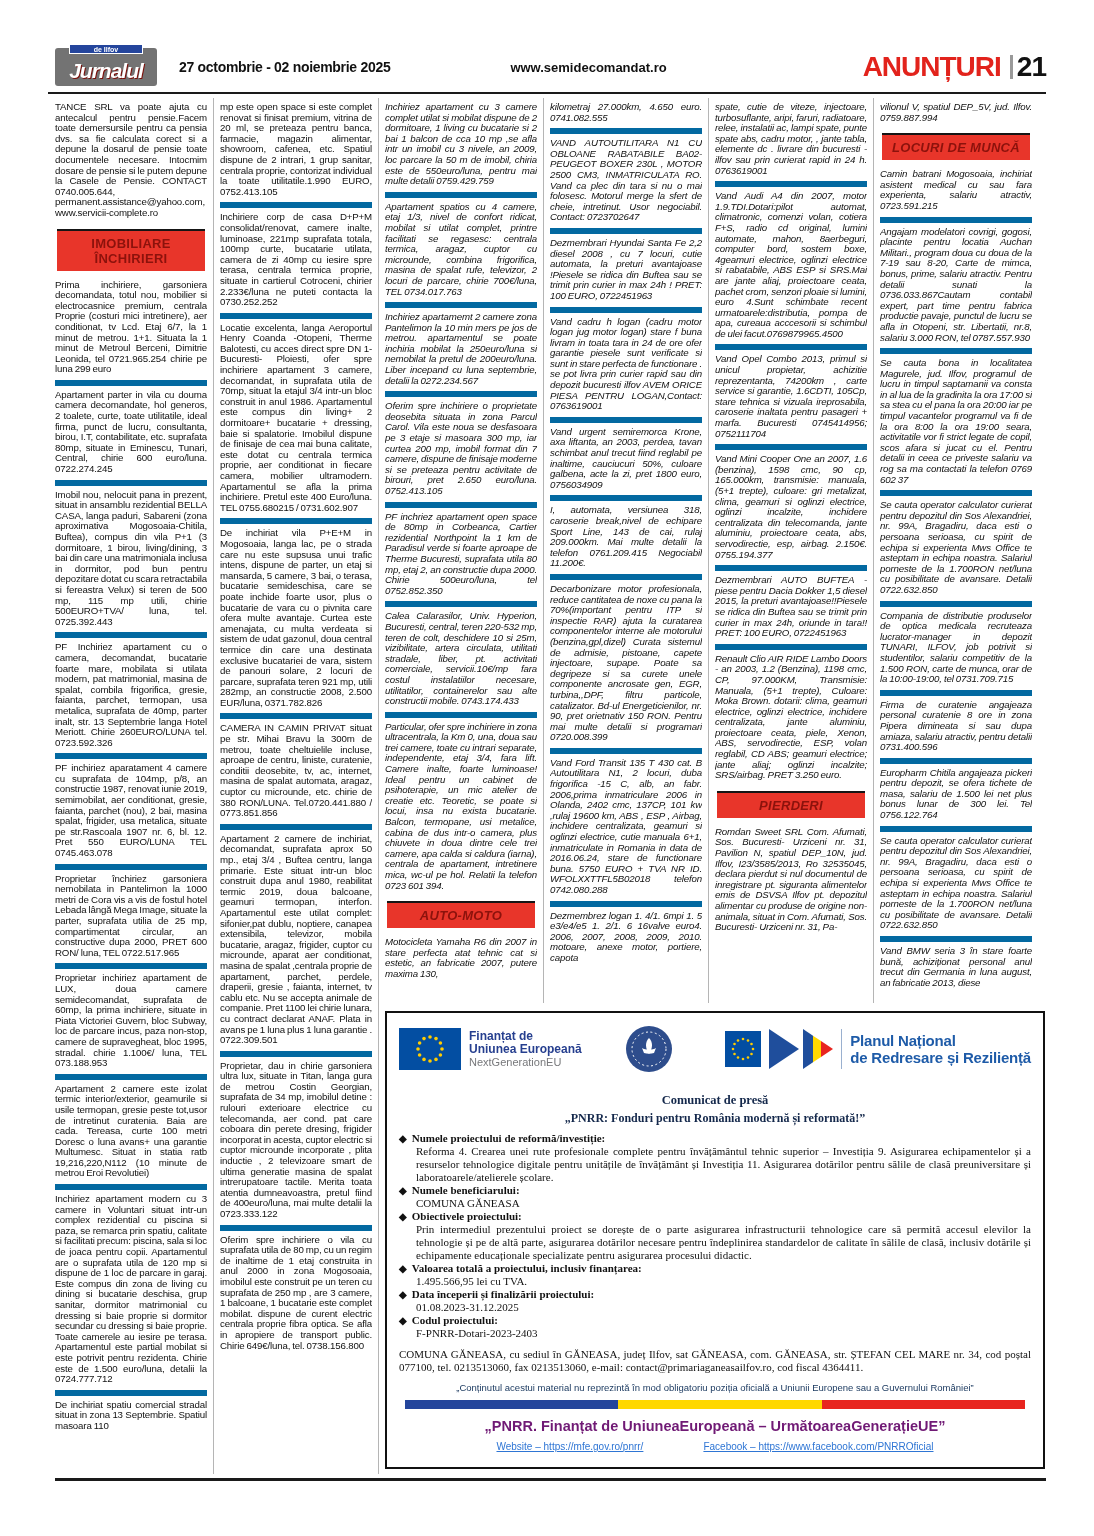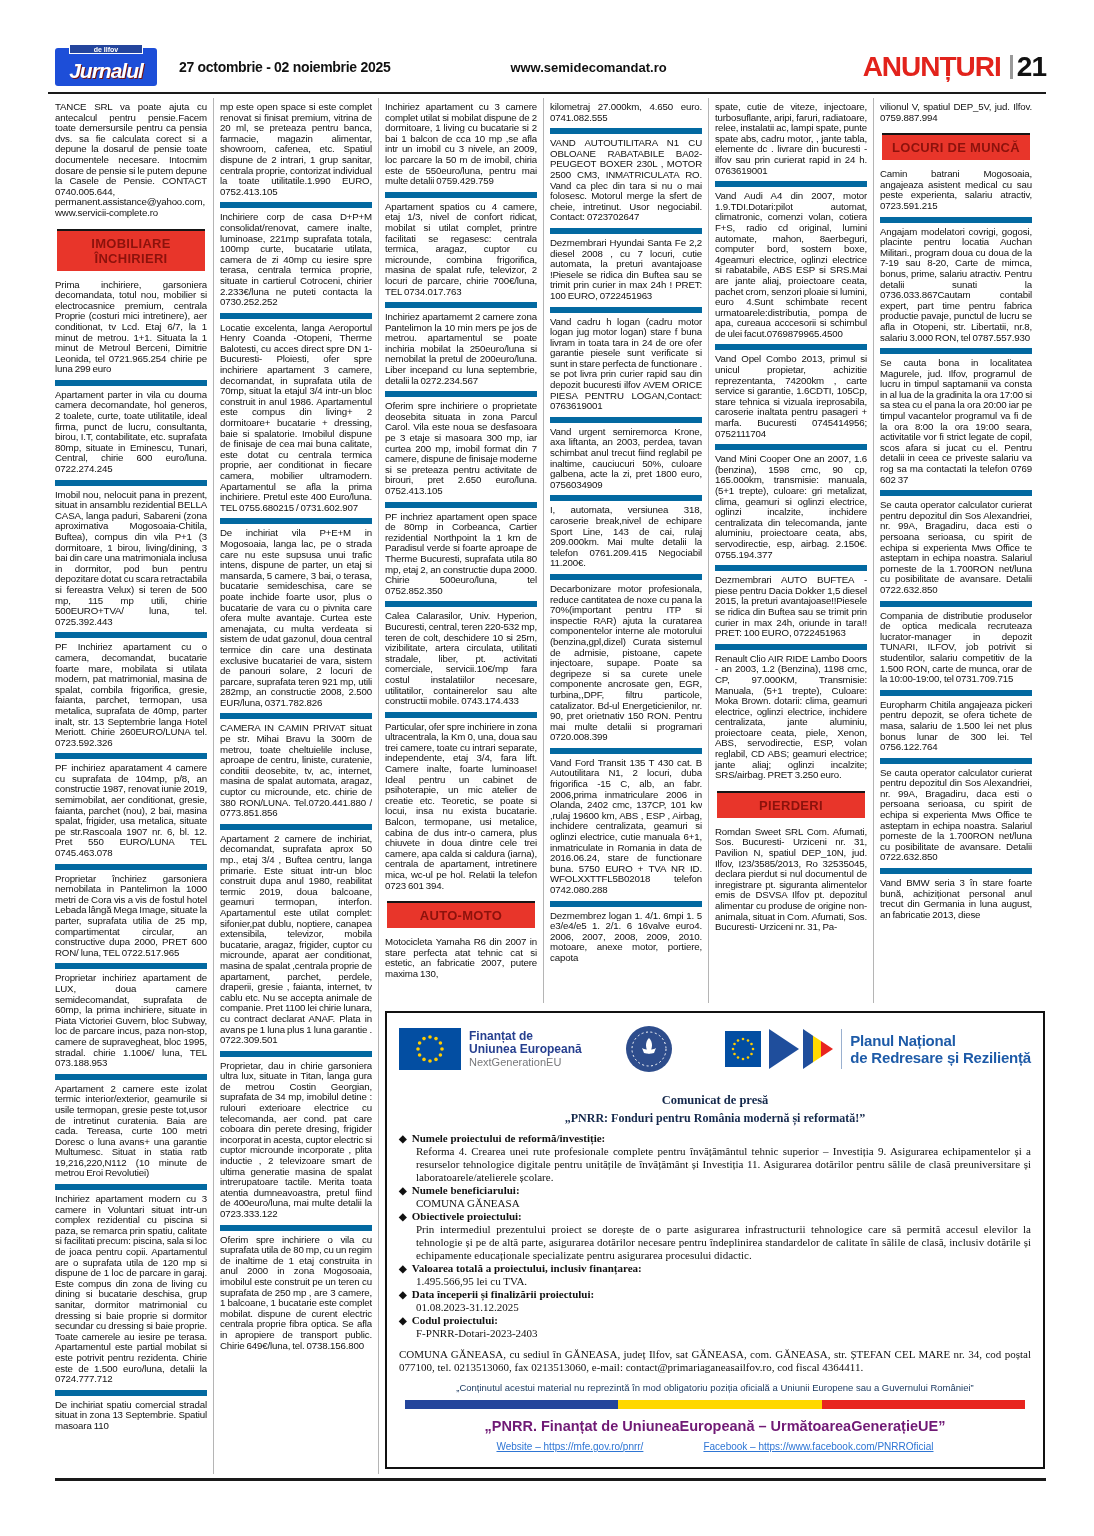--- a/index.html
+++ b/index.html
@@ -1,39 +1,39 @@
 <!DOCTYPE html>
 <html><head>
 <meta charset="utf-8">
 <style>
   * { margin:0; padding:0; box-sizing:border-box; }
   body { background:#e8e8e8; font-family:"Liberation Sans", sans-serif; }
   .page { position:relative; width:1094px; height:1536px; background:#ffffff; margin:0 auto; overflow:hidden; }
 
   
   .header { position:absolute; left:55px; right:48px; top:44px; height:46px; display:flex; align-items:center; }
-  .logo { position:relative; width:102px; height:38px; background:#1d4ed8; border-radius:3px; display:flex; align-items:flex-end; justify-content:center; }
+  .logo { position:relative; width:102px; height:38px; background:#737373; border-radius:3px; display:flex; align-items:flex-end; justify-content:center; }
   .logo .logo-main { color:#fff; font-weight:bold; font-style:italic; font-size:21px; letter-spacing:-1px; line-height:30px; text-shadow:1px 1px 0 #7a0f0a; }
   .logo .logo-top { position:absolute; top:-4px; left:14px; right:14px; height:10px; background:#24459c; color:#fff; font-size:7px; font-weight:bold; text-align:center; line-height:10px; border:1px solid #fff; }
   .header .date { font-weight:bold; font-size:14px; letter-spacing:-0.3px; color:#111; margin-left:22px; }
   .header .site { font-weight:bold; font-size:13px; color:#111; margin-left:120px; }
   .header .right { margin-left:auto; display:flex; align-items:center; }
   .header .anunturi { color:#e2231c; font-weight:800; font-size:28px; letter-spacing:-1px; }
   .header .pagebar { width:3px; height:24px; background:#9a9a9a; margin:0 4px 0 9px; }
   .header .pagenum { color:#111; font-weight:800; font-size:28px; letter-spacing:-1px; }
   .header-rule { position:absolute; left:48px; right:48px; top:92px; height:2px; background:#1a1a1a; }
 
   
   .content { position:absolute; left:55px; top:98px; width:990px; display:flex; }
   .col { width:152px; flex:0 0 152px; overflow:hidden; }
   .col-sep { width:13px; flex:0 0 13px; position:relative; }
   .col-sep::after { content:""; position:absolute; left:6px; top:0; bottom:0; width:1px; background:#b5b5b5; }
   .tall { height:1376px; }
   .right-block { display:flex; flex-direction:column; }
-  .cols-row { display:flex; height:905px; overflow:hidden; }
+  .cols-row { display:flex; height:905px; overflow:hidden;font-style:italic; }
   .cols-row .col { height:905px; }
 
   .ad { font-size:9.7px; line-height:10.6px; text-align:justify; color:#111; padding:4px 0 5px 0; letter-spacing:-0.15px; word-spacing:-0.5px; }
   .ruled { border-top:6px solid #0369a1; }
   .section-box { background:#e8352a; color:#8c120c; font-weight:bold; font-size:13px; text-align:center; padding:5px 6px; margin:5px 2px 5px 2px; letter-spacing:0.3px; line-height:15px; }
 
   
   .pnrr { margin-top:8px; height:458px; border:2px solid #111; background:#fff; padding:8px 12px 6px 12px; font-family:"Liberation Serif", serif; overflow:hidden; }
   .pnrr-logos { display:flex; align-items:center; height:56px; }
   .eu-block { display:flex; align-items:center; }
@@ -142,25 +142,26 @@
             <div class="ad ruled">Vand Mini Cooper One an 2007, 1.6 (benzina), 1598 cmc, 90 cp, 165.000km, transmisie: manuala,(5+1 trepte), culoare: gri metalizat, clima, geamuri si oglinzi electrice, oglinzi incalzite, inchidere centralizata din telecomanda, jante aluminiu, proiectoare ceata, abs, servodirectie, esp, airbag. 2.150€. 0755.194.377</div>
             <div class="ad ruled">Dezmembrari AUTO BUFTEA - piese pentru Dacia Dokker 1,5 diesel 2015, la preturi avantajoase!!Piesele se ridica din Buftea sau se trimit prin curier in max 24h, oriunde in tara!! PRET: 100 EURO, 0722451963</div>
             <div class="ad ruled">Renault Clio AIR RIDE Lambo Doors - an 2003, 1.2 (Benzina), 1198 cmc, CP, 97.000KM, Transmisie: Manuala, (5+1 trepte), Culoare: Moka Brown. dotarii: clima, geamuri electrice, oglinzi electrice, inchidere centralizata, jante aluminiu, proiectoare ceata, piele, Xenon, ABS, servodirectie, ESP, volan reglabil, CD ABS; geamuri electrice; jante aliaj; oglinzi incalzite; SRS/airbag. PRET 3.250 euro.</div>
             <div class="section-box" style="border-top: 2px solid rgb(21, 21, 21);">PIERDERI</div>
             <div class="ad">Romdan Sweet SRL Com. Afumati, Sos. Bucuresti- Urziceni nr. 31, Pavilion N, spatiul DEP_10N, jud. Ilfov, I23/3585/2013, Ro 32535045, declara pierdut si nul documentul de inregistrare pt. siguranta alimentelor emis de DSVSA Ilfov pt. depozitul alimentar cu produse de origine non-animala, situat in Com. Afumati, Sos. Bucuresti- Urziceni nr. 31, Pa-</div>
           </div>
         <div class="col-sep"></div>
         <div class="col">
             <div class="ad">vilionul V, spatiul DEP_5V, jud. Ilfov. 0759.887.994</div>
             <div class="section-box" style="border-top: 2px solid rgb(21, 21, 21);">LOCURI DE MUNCĂ</div>
-            <div class="ad">Camin batrani Mogosoaia, angajeaza asistent medical cu sau peste experienta, salariu atractiv, 0723.591.215</div>
+            <div class="ad">Camin batrani Mogosoaia, inchiriat asistent medical cu sau fara experienta, salariu atractiv, 0723.591.215</div>
             <div class="ad ruled">Angajam modelatori covrigi, gogosi, placinte pentru locatia Auchan Militari., program doua cu doua de la 7-19 sau 8-20, Carte de mimca, bonus, prime, salariu atractiv. Pentru detalii sunati la 0736.033.867Cautam contabil expert, part time pentru fabrica productie pavaje, punctul de lucru se afla in Otopeni, str. Libertatii, nr.8, salariu 3.000 RON, tel 0787.557.930</div>
             <div class="ad ruled">Se cauta bona in localitatea Magurele, jud. Ilfov, programul de lucru in timpul saptamanii va consta in al lua de la gradinita la ora 17:00 si sa stea cu el pana la ora 20:00 iar pe timpul vacantelor programul va fi de la ora 8:00 la ora 19:00 seara, activitatile vor fi strict legate de copil, scos afara si jucat cu el. Pentru detalii in ceea ce priveste salariu va rog sa ma contactati la telefon 0769 602 37</div>
             <div class="ad ruled">Se cauta operator calculator curierat pentru depozitul din Sos Alexandriei, nr. 99A, Bragadiru, daca esti o persoana serioasa, cu spirit de echipa si experienta Mws Office te asteptam in echipa noastra. Salariul porneste de la 1.700RON net/luna cu posibilitate de avansare. Detalii 0722.632.850</div>
             <div class="ad ruled">Compania de distributie produselor de optica medicala recruteaza lucrator-manager in depozit TUNARI, ILFOV, job potrivit si studentilor, salariu competitiv de la 1.500 RON, carte de munca, orar de la 10:00-19:00, tel 0731.709.715</div>
+            <div class="ad ruled">Firma de curatenie angajeaza personal curatenie 8 ore in zona Pipera dimineata si sau dupa amiaza, salariu atractiv, pentru detalii 0731.400.596</div>
             <div class="ad ruled">Europharm Chitila angajeaza pickeri pentru depozit, se ofera tichete de masa, salariu de 1.500 lei net plus bonus lunar de 300 lei. Tel 0756.122.764</div>
             <div class="ad ruled">Se cauta operator calculator curierat pentru depozitul din Sos Alexandriei, nr. 99A, Bragadiru, daca esti o persoana serioasa, cu spirit de echipa si experienta Mws Office te asteptam in echipa noastra. Salariul porneste de la 1.700RON net/luna cu posibilitate de avansare. Detalii 0722.632.850</div>
             <div class="ad ruled">Vand BMW seria 3 în stare foarte bună, achiziționat personal anul trecut din Germania in luna august, an fabricatie 2013, diese</div>
           </div>
       </div>
 
       <div class="pnrr">
         <div class="pnrr-logos">
           <div class="eu-block">
             <svg width="62" height="42">

